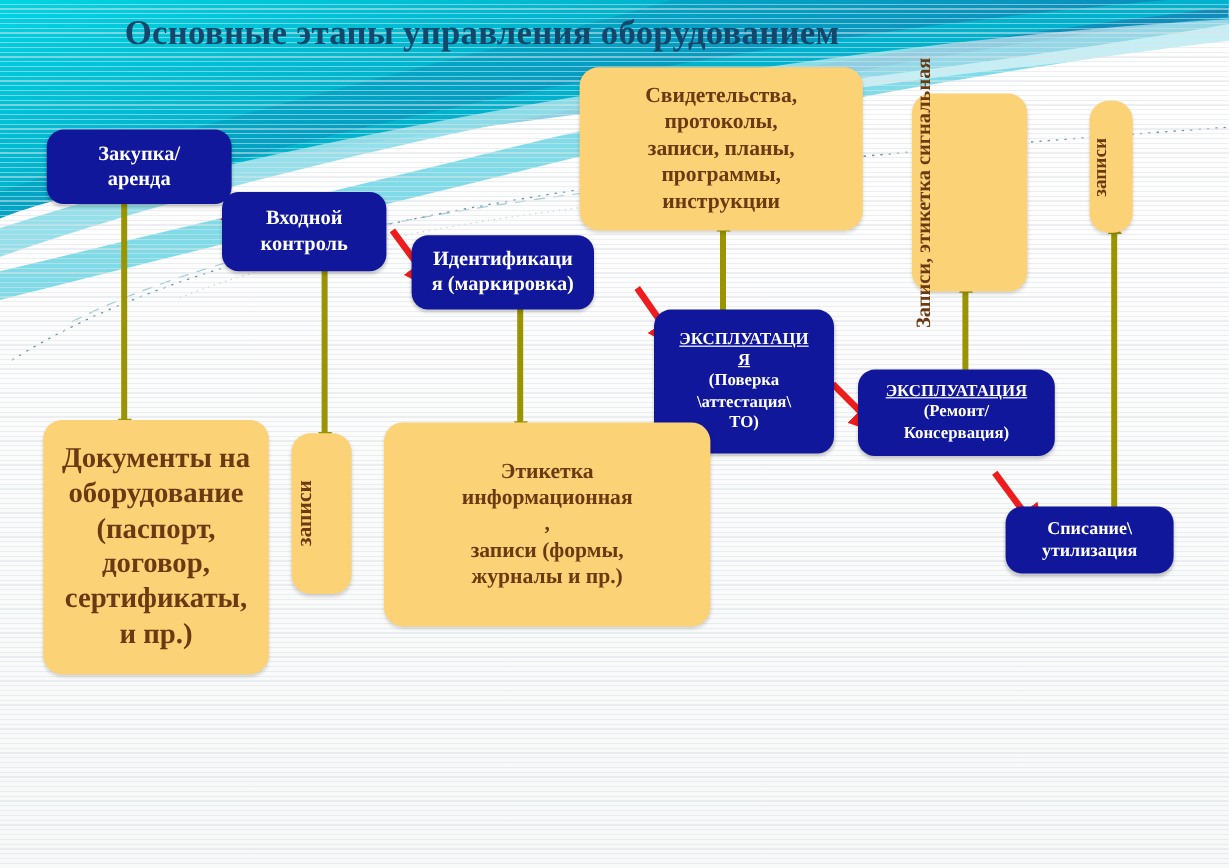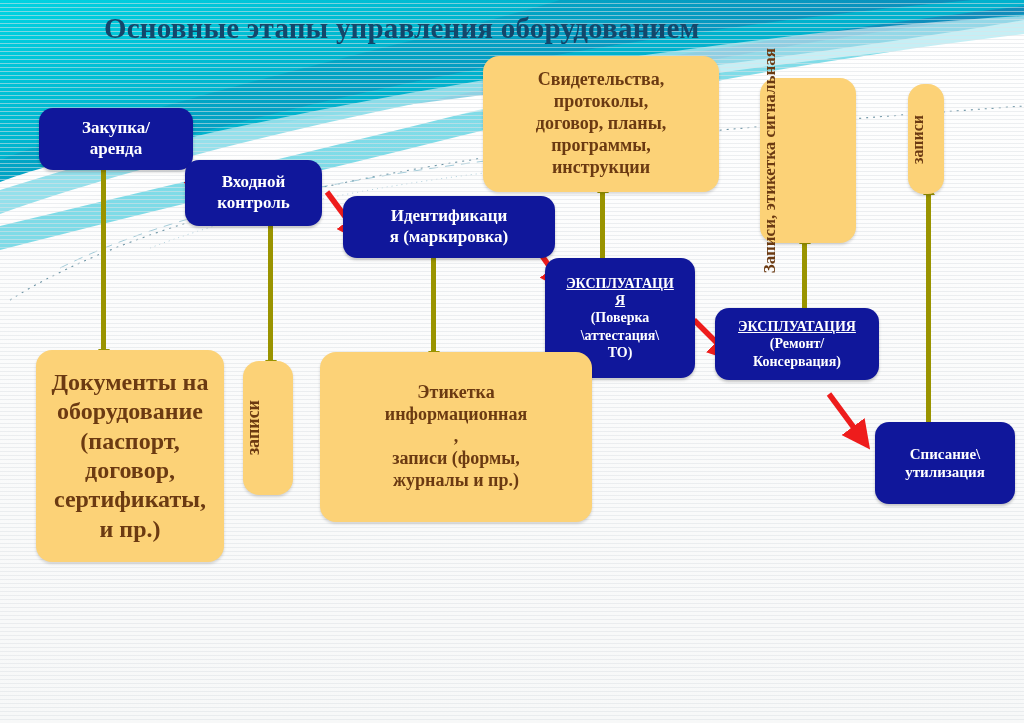--- a/index.html
+++ b/index.html
@@ -169,21 +169,21 @@
   </span>
 </div>
 
 <div class="node blue" style="left:185px;top:160px;width:137px;height:66px;font-size:17px;">
   <span class="txt">
     <span>Входной</span><br>
     <span>контроль</span>
   </span>
 </div>
 
-<div class="node blue" style="left:343px;top:196px;width:212px;height:62px;font-size:17px;">
+<div class="node blue" style="left:343px;top:196px;width:152px;height:62px;font-size:17px;">
   <span class="txt">
     <span>Идентификаци</span><br>
     <span>я (маркировка)</span>
   </span>
 </div>
 
 <div class="node blue" style="left:545px;top:258px;width:150px;height:120px;font-size:14px;">
   <span class="txt">
     <span class="u">ЭКСПЛУАТАЦИ</span><br>
     <span class="u">Я</span><br>
@@ -194,32 +194,32 @@
 </div>
 
 <div class="node blue" style="left:715px;top:308px;width:164px;height:72px;font-size:14px;">
   <span class="txt">
     <span class="u">ЭКСПЛУАТАЦИЯ</span><br>
     <span>(Ремонт/</span><br>
     <span>Консервация)</span>
   </span>
 </div>
 
-<div class="node blue" style="left:838px;top:422px;width:140px;height:82px;font-size:15px;margin-left:37px;">
+<div class="node blue" style="left:838px;top:422px;width:140px;height:56px;font-size:15px;">
   <span class="txt">
     <span>Списание\</span><br>
     <span>утилизация</span>
   </span>
 </div>
 
 <div class="node yellow" style="left:483px;top:56px;width:236px;height:136px;font-size:18px;">
   <span class="txt">
     <span>Свидетельства,</span><br>
     <span>протоколы,</span><br>
-    <span>договор, планы,</span><br>
+    <span>записи, планы,</span><br>
     <span>программы,</span><br>
     <span>инструкции</span>
   </span>
 </div>
 
 <div class="node yellow vert" style="left:760px;top:78px;width:96px;height:165px;font-size:17px;">
   <span class="txt">Записи, этикетка сигнальная</span>
 </div>
 
 <div class="node yellow vert" style="left:908px;top:84px;width:36px;height:110px;font-size:16px;">

